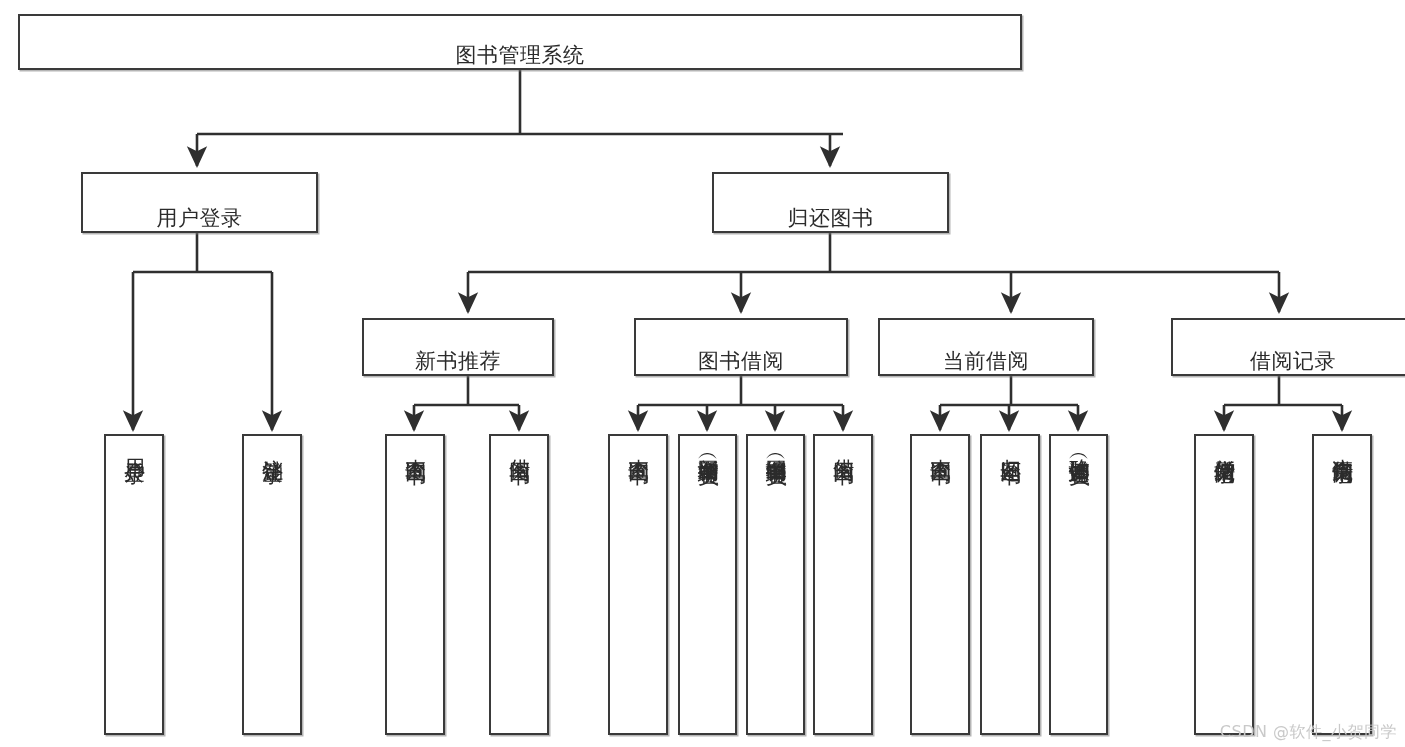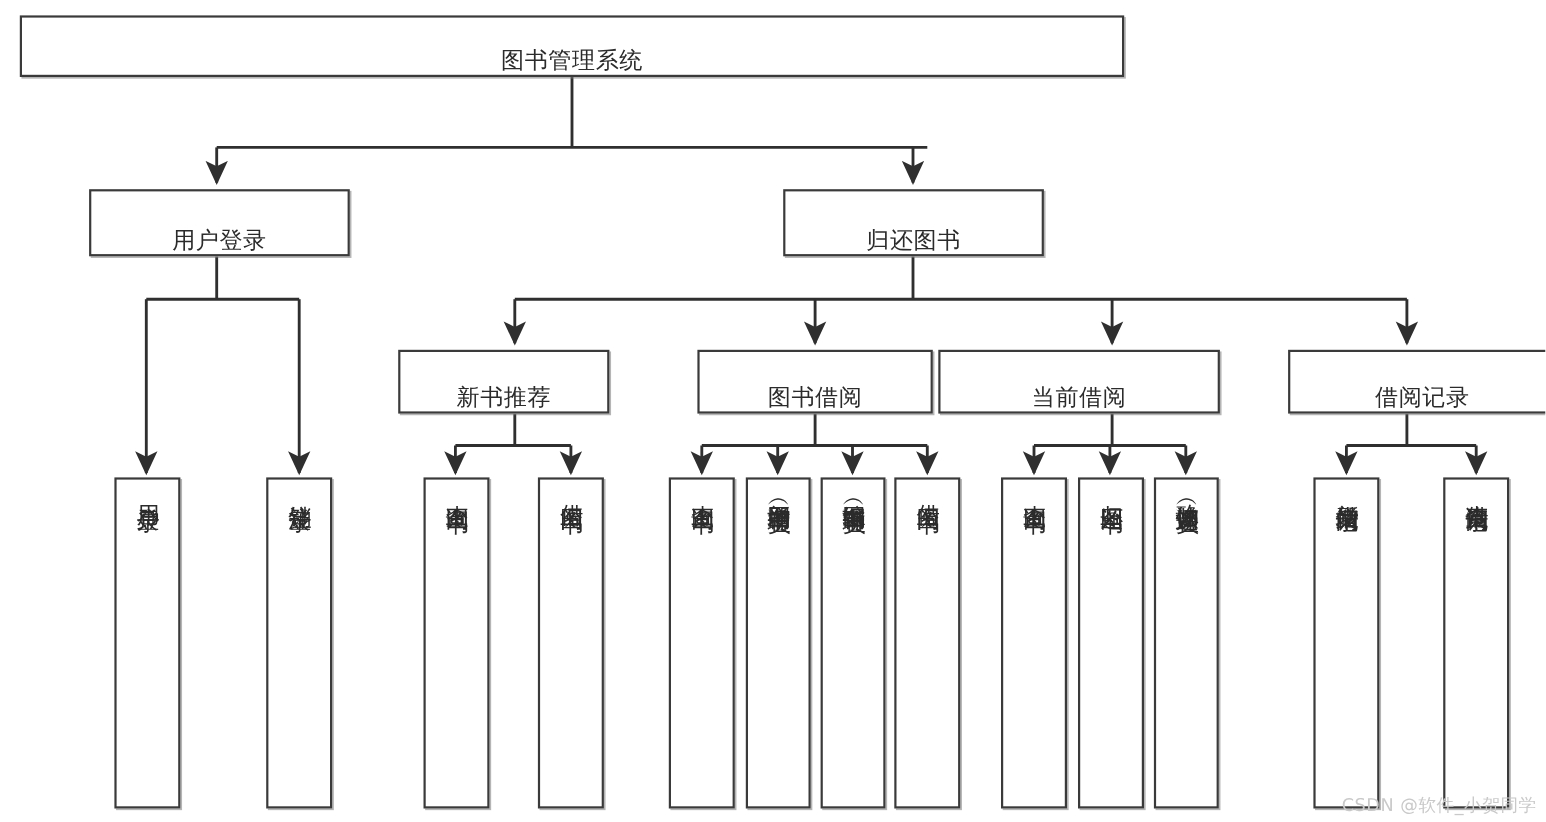--- a/index.html
+++ b/index.html
@@ -134,21 +134,21 @@
   <div class="node" style="left:712px; top:172px; width:237px; height:61px;">
     <span class="label">归还图书</span>
   </div>
 
   <div class="node" style="left:362px; top:318px; width:192px; height:58px;">
     <span class="label">新书推荐</span>
   </div>
   <div class="node" style="left:634px; top:318px; width:214px; height:58px;">
     <span class="label">图书借阅</span>
   </div>
-  <div class="node" style="left:853px; top:318px; width:256px; height:58px;">
+  <div class="node" style="left:878px; top:318px; width:216px; height:58px;">
     <span class="label">当前借阅</span>
   </div>
   <div class="node" style="left:1171px; top:318px; width:244px; height:58px;">
     <span class="label">借阅记录</span>
   </div>
 
   <div class="node vertical" style="left:104px; top:434px; width:60px; height:301px;">
     <span class="label">用户登录</span>
   </div>
   <div class="node vertical" style="left:242px; top:434px; width:60px; height:301px;">

